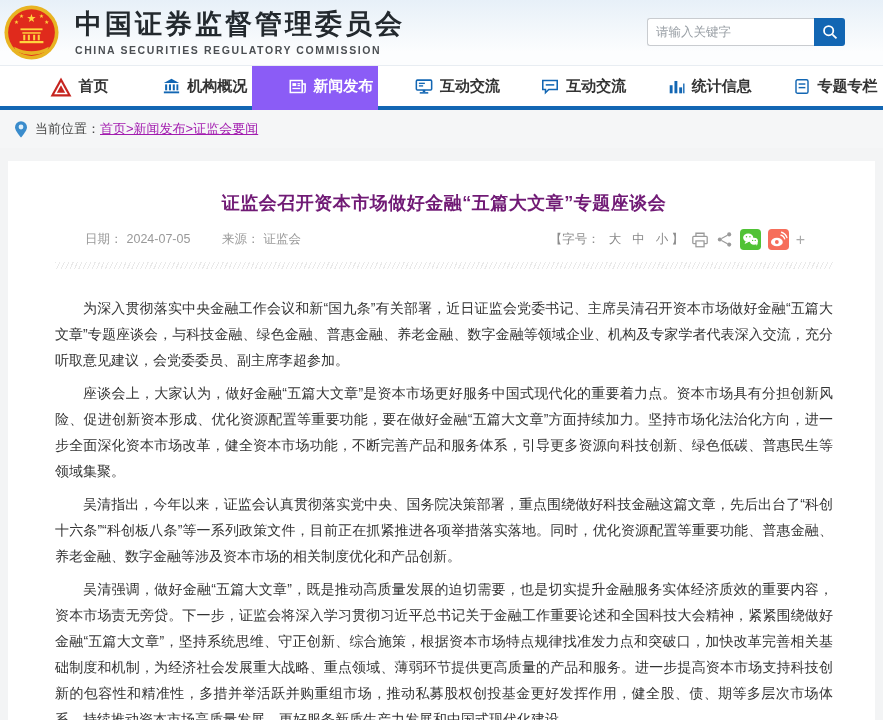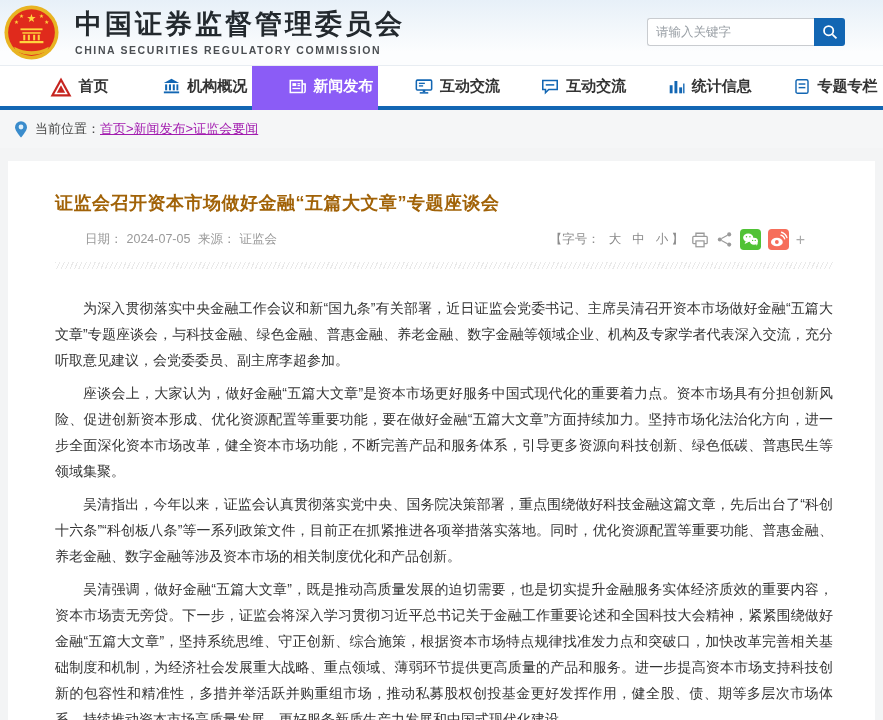--- a/index.html
+++ b/index.html
@@ -31,21 +31,21 @@
   
   .breadcrumb { height:38px; background:#f5f6f7; display:flex; align-items:center;
                 padding-left:14px; font-size:13px; color:#4a4a4a; }
   .breadcrumb .pin { margin-right:7px; display:flex; }
   .crumb-path { color:#a21caf; cursor:pointer;text-decoration:underline; }
 
   
   .content-area { background:#f3f4f5; height:637px; }
   .article-card { background:#fff; margin:13px 8px 0 8px; height:624px;
                   padding:30px 42px 0 47px; }
-  .article-title { text-align:left; font-size:18px; font-weight:bold; color:#a16207; letter-spacing:0.5px; }
+  .article-title { text-align:center; font-size:18px; font-weight:bold; color:#701a75; letter-spacing:0.5px; }
   .meta-row { margin-top:14px; display:flex; justify-content:space-between; align-items:center;
               padding:0 28px 0 30px; font-size:12.5px; color:#999; }
   .meta-left span { margin-right:4px; }
   .meta-right { display:flex; align-items:center; gap:7px; color:#8d8d8d; }
   .fs-opt { cursor:pointer; margin:0 2px; color:#888; }
   .tool-icon { display:flex; align-items:center; cursor:pointer; }
   .plus-btn { font-size:16px; color:#aaa; cursor:pointer; line-height:1; }
   .hatch-sep { height:7px; margin-top:12px;
                background:repeating-linear-gradient(115deg,#e9e9e9 0,#e9e9e9 1px,transparent 1px,transparent 4px); }
   .article-body { margin-top:26px; }
@@ -184,21 +184,21 @@
   <span class="crumb-path">首页&gt;新闻发布&gt;证监会要闻</span>
 </div>
 
 <div class="content-area">
   <div class="article-card">
     <div class="article-title">证监会召开资本市场做好金融“五篇大文章”专题座谈会</div>
 
     <div class="meta-row">
       <div class="meta-left">
         <span>日期：</span><span>2024-07-05</span>
-        <span style="margin-left:0">来源：</span><span>证监会</span>
+        <span style="margin-left:24px">来源：</span><span>证监会</span>
       </div>
       <div class="meta-right">
         <span>【字号：</span>
         <span class="fs-opt">大</span>
         <span class="fs-opt">中</span>
         <span class="fs-opt">小</span>
         <span style="margin-left:-6px">】</span>
         <span class="tool-icon">
           <svg width="18" height="18" viewBox="0 0 20 20" fill="none" stroke="#9a9a9a" stroke-width="1.4">
             <path d="M5.5 6V2.5h9V6"></path>

